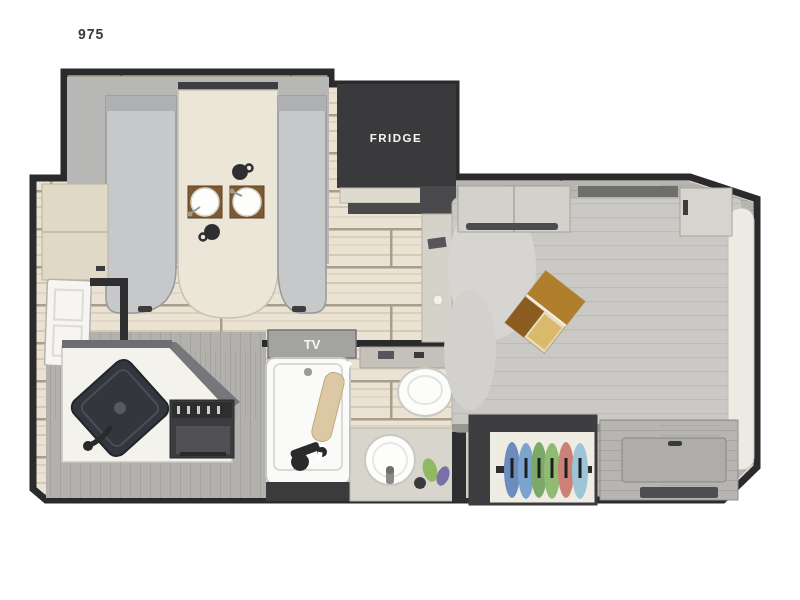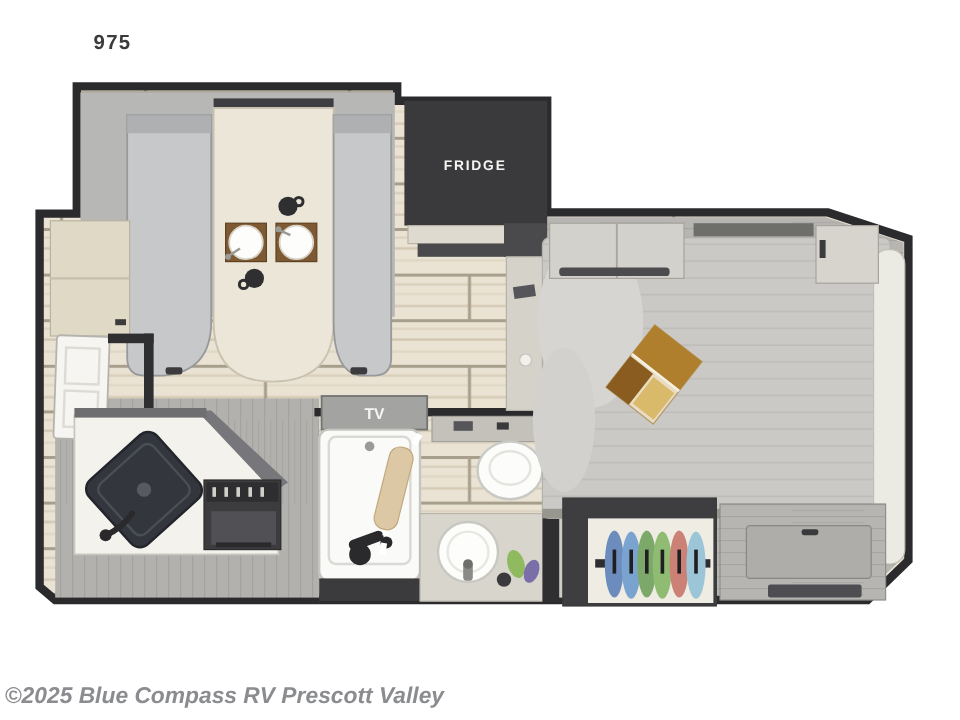--- a/index.html
+++ b/index.html
@@ -1,18 +1,18 @@
 <!DOCTYPE html>
 <html><head>
 <meta charset="utf-8">
 <style>
   html,body{margin:0;padding:0;background:#ffffff;}
   .canvas{position:relative;width:800px;height:600px;background:#ffffff;overflow:hidden;
           font-family:"Liberation Sans",sans-serif;}
-  .plan-title{position:absolute;left:78px;top:26px;font-size:17px;font-weight:700;
+  .plan-title{position:absolute;left:78px;top:26px;font-size:14px;font-weight:700;
               color:#3b3b3d;letter-spacing:1px;}
   .copyright{position:absolute;left:4px;top:570px;font-size:19px;font-weight:700;
              font-style:italic;color:#8b8c8f;white-space:nowrap;}
   svg{position:absolute;left:0;top:0;}
   text{font-family:"Liberation Sans",sans-serif;}
   .lbl{fill:#f5f5f3;font-weight:700;}
 </style>
 </head>
 <body>
 
@@ -238,14 +238,13 @@
 
       <g>
         <rect x="600" y="420" width="138" height="80" fill="url(#graywood)" stroke="#8f8e8a"></rect>
         <rect x="622" y="438" width="104" height="44" rx="3" fill="#aeada9" stroke="#888783"></rect>
         <rect x="668" y="441" width="14" height="5" rx="2" fill="#3a3a3c"></rect>
         <rect x="640" y="487" width="78" height="11" rx="2" fill="#4e4e52"></rect>
       </g>
     </g>
   </svg>
 
-  <div class="copyright">©2025 Blue Compass RV Prescott Valley</div>
 </div>
 
 </body></html>

